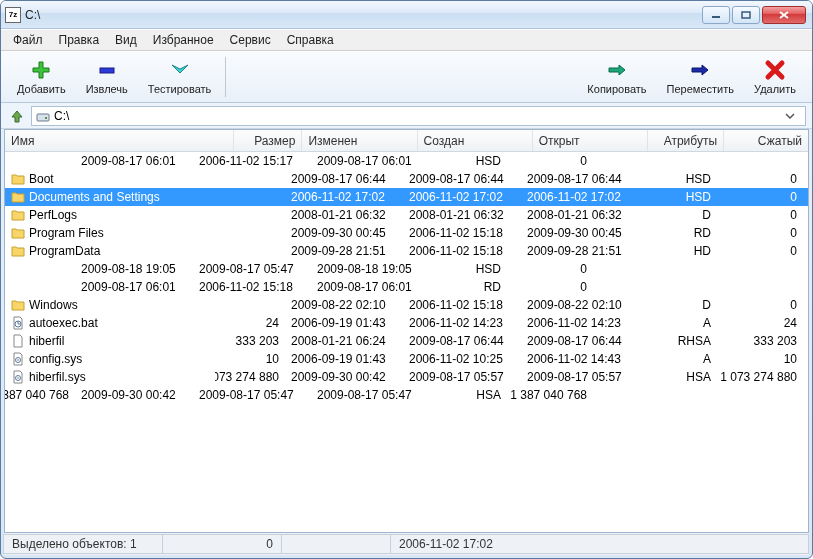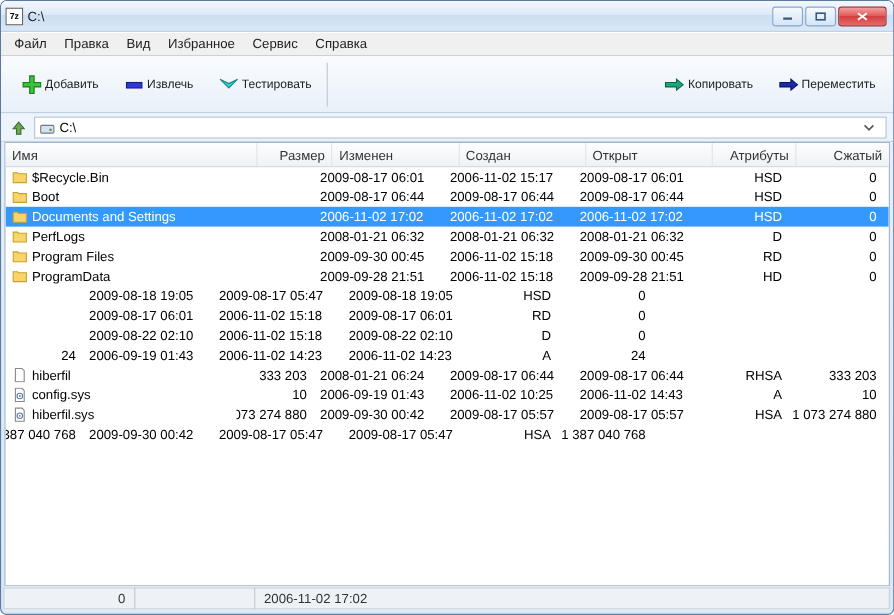--- a/index.html
+++ b/index.html
@@ -63,21 +63,21 @@
 .menu-item { padding: 2px 8px; color: #222; }
 .toolbar {
   height: 52px;
   background: linear-gradient(to bottom, #fafcfe, #e8f0f9);
   border-bottom: 1px solid #b8c8dc;
   display: flex;
   align-items: center;
   padding: 0 6px;
 }
 .tool-btn {
-  display: flex; flex-direction: row; align-items: center; justify-content: center;
+  display: flex; flex-direction: column; align-items: center; justify-content: center;
   padding: 2px 10px;
   min-width: 60px;
 }
 .tool-icon { width: 24px; height: 24px; display:flex; align-items:center; justify-content:center; }
 .tool-label { font-size: 11px; color: #222; margin-top: 1px; }
 .tool-sep { width: 1px; height: 40px; background: #c0c8d0; margin: 0 4px; }
 .tool-spacer { flex: 1; }
 .addrbar {
   height: 26px;
   background: #eef4fb;
@@ -239,20 +239,28 @@
       </div>
       <div class="tool-label">Копировать</div>
     </div>
     <div class="tool-btn">
       <div class="tool-icon">
         <svg width="24" height="22">
             <path d="M4 9 h10 v-3 l6 5 -6 5 v-3 h-10 z" fill="#1a2aa8" stroke="#0a1868"></path>
           </svg>
       </div>
       <div class="tool-label">Переместить</div>
+    </div>
+    <div class="tool-btn">
+      <div class="tool-icon">
+        <svg width="22" height="22">
+            <path d="M4 4 L18 18 M18 4 L4 18" stroke="#d81a1a" stroke-width="5" stroke-linecap="round"></path>
+          </svg>
+      </div>
+      <div class="tool-label">Удалить</div>
     </div>
   </div>
 
   <div class="addrbar">
     <div class="up-btn">
       <svg width="16" height="16">
           <path d="M8 3 L13 9 H10 V14 H6 V9 H3 Z" fill="#6aa84f" stroke="#3a6a2f"></path>
         </svg>
     </div>
     <div class="addr-input">
@@ -277,28 +285,20 @@
       <div class="col" style="width:235px">Имя</div>
       <div class="col right" style="width:70px">Размер</div>
       <div class="col" style="width:118px">Изменен</div>
       <div class="col" style="width:118px">Создан</div>
       <div class="col" style="width:118px">Открыт</div>
       <div class="col right" style="width:78px">Атрибуты</div>
       <div class="col right" style="width:86px;border-right:none">Сжатый</div>
     </div>
     <div class="file-list" id="file-list">
         <div class="row">
-          <div class="cell" style="width:210px">
-            <span class="file-icon">
-              <svg width="14" height="14">
-                <path d="M1 3 h4 l1 1 h7 v8 h-12 z" fill="#f7d56a" stroke="#c9a22e"></path>
-              </svg>
-            </span>
-            <span>$Recycle.Bin</span>
-          </div>
           <div class="cell right" style="width:70px"></div>
           <div class="cell" style="width:118px">2009-08-17 06:01</div>
           <div class="cell" style="width:118px">2006-11-02 15:17</div>
           <div class="cell" style="width:118px">2009-08-17 06:01</div>
           <div class="cell right" style="width:78px">HSD</div>
           <div class="cell right" style="width:86px">0</div>
         </div>
         <div class="row">
           <div class="cell" style="width:210px">
             <span class="file-icon">
@@ -389,28 +389,46 @@
         </div>
         <div class="row">
           <div class="cell right" style="width:70px"></div>
           <div class="cell" style="width:118px">2009-08-17 06:01</div>
           <div class="cell" style="width:118px">2006-11-02 15:18</div>
           <div class="cell" style="width:118px">2009-08-17 06:01</div>
           <div class="cell right" style="width:78px">RD</div>
           <div class="cell right" style="width:86px">0</div>
         </div>
         <div class="row">
+          <div class="cell" style="width:210px">
+            <span class="file-icon">
+              <svg width="14" height="14">
+                <path d="M1 3 h4 l1 1 h7 v8 h-12 z" fill="#f7d56a" stroke="#c9a22e"></path>
+              </svg>
+            </span>
+            <span>Windows</span>
+          </div>
           <div class="cell right" style="width:70px"></div>
           <div class="cell" style="width:118px">2009-08-22 02:10</div>
           <div class="cell" style="width:118px">2006-11-02 15:18</div>
           <div class="cell" style="width:118px">2009-08-22 02:10</div>
           <div class="cell right" style="width:78px">D</div>
           <div class="cell right" style="width:86px">0</div>
         </div>
         <div class="row">
+          <div class="cell" style="width:210px">
+            <span class="file-icon">
+              <svg width="14" height="14">
+                <path d="M3 1 h6 l2 2 v10 h-8 z" fill="#fff" stroke="#888"></path>
+                <circle cx="7" cy="8" r="3" fill="none" stroke="#5a7aa0"></circle>
+                <path d="M7 5 v3 h2" stroke="#5a7aa0" fill="none"></path>
+              </svg>
+            </span>
+            <span>autoexec.bat</span>
+          </div>
           <div class="cell right" style="width:70px">24</div>
           <div class="cell" style="width:118px">2006-09-19 01:43</div>
           <div class="cell" style="width:118px">2006-11-02 14:23</div>
           <div class="cell" style="width:118px">2006-11-02 14:23</div>
           <div class="cell right" style="width:78px">A</div>
           <div class="cell right" style="width:86px">24</div>
         </div>
         <div class="row">
           <div class="cell" style="width:210px">
             <span class="file-icon">
@@ -468,18 +486,19 @@
           <div class="cell" style="width:118px">2009-09-30 00:42</div>
           <div class="cell" style="width:118px">2009-08-17 05:47</div>
           <div class="cell" style="width:118px">2009-08-17 05:47</div>
           <div class="cell right" style="width:78px">HSA</div>
           <div class="cell right" style="width:86px">1 387 040 768</div>
         </div>
       </div>
   </div>
 
   <div class="statusbar">
+    <div class="status-cell" style="width:160px">Выделено объектов: 1</div>
     <div class="status-cell right" style="width:120px">0</div>
     <div class="status-cell" style="width:110px"></div>
     <div class="status-cell" style="flex:1">2006-11-02 17:02</div>
   </div>
 
 </div>
 
 </body></html>

